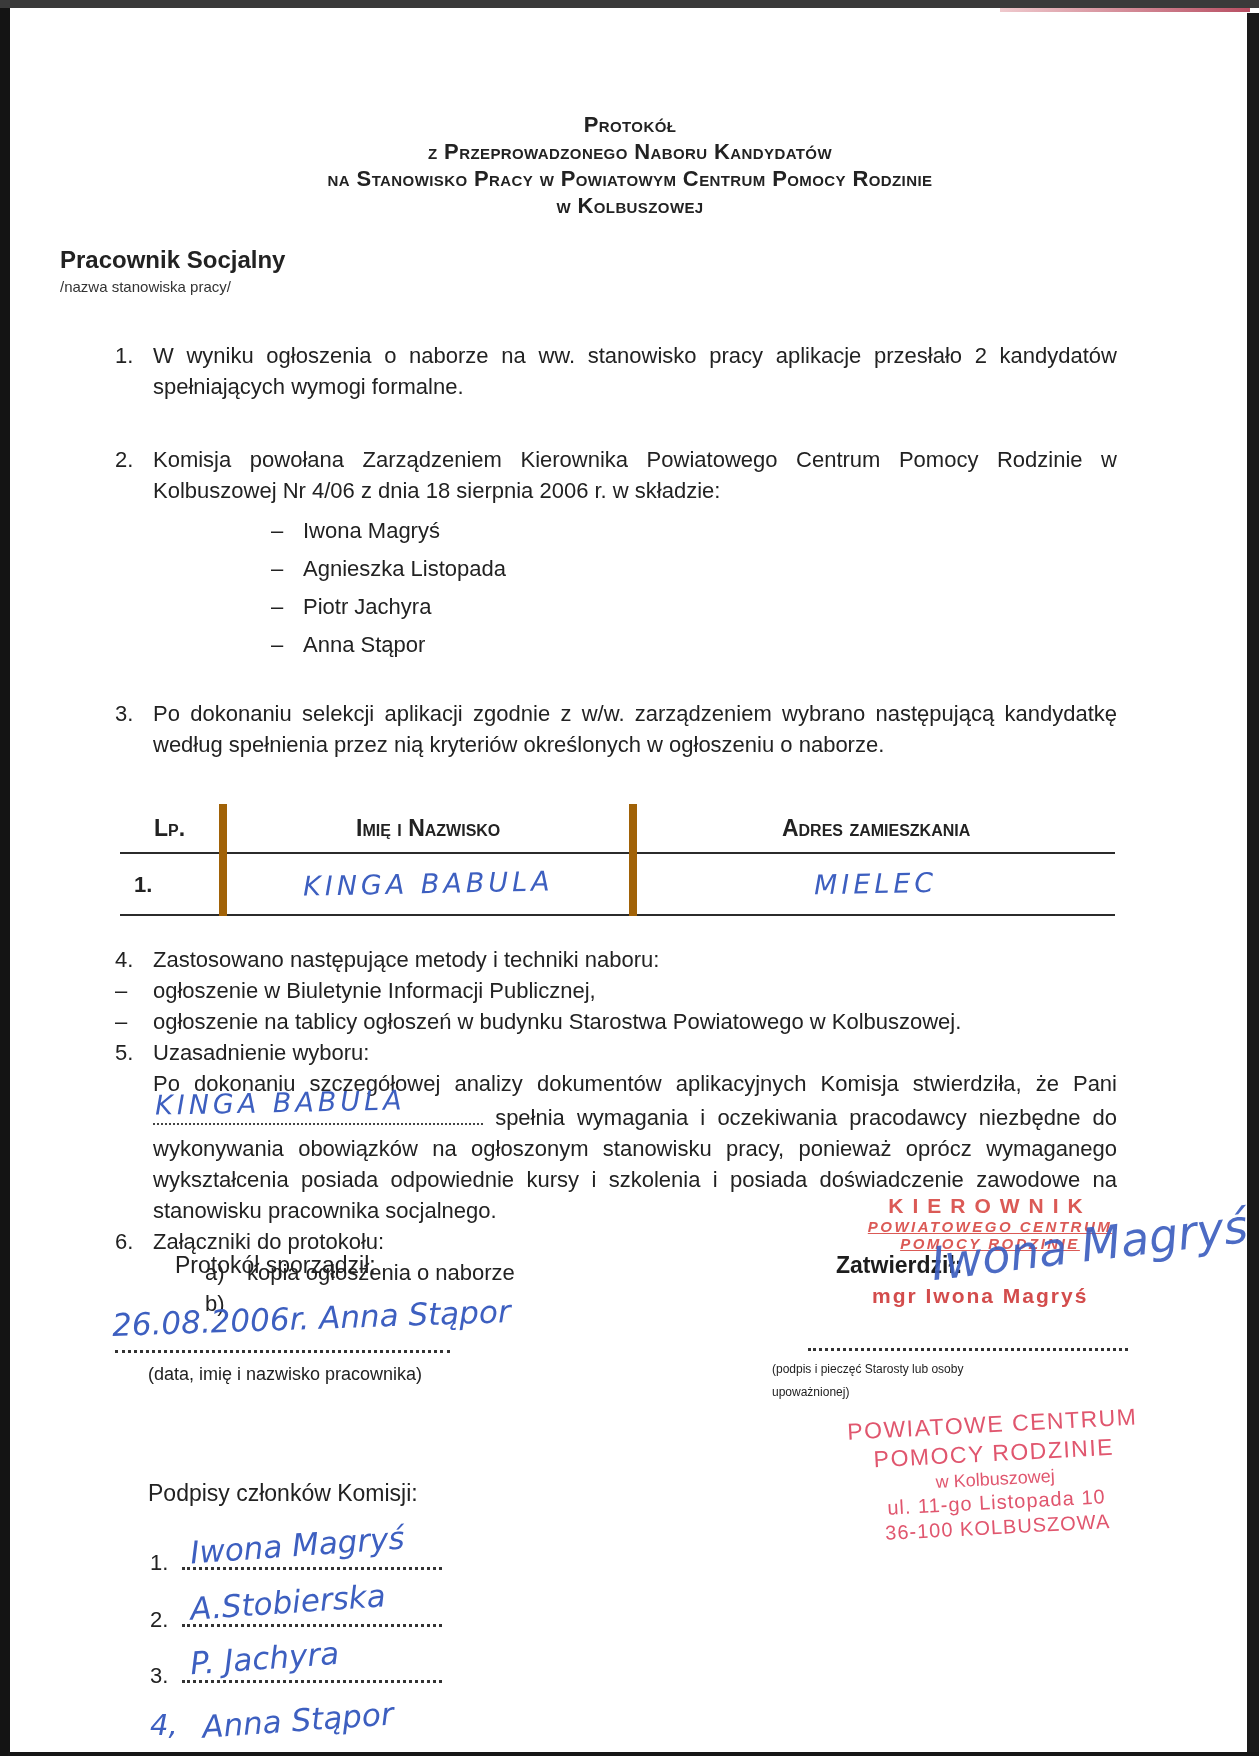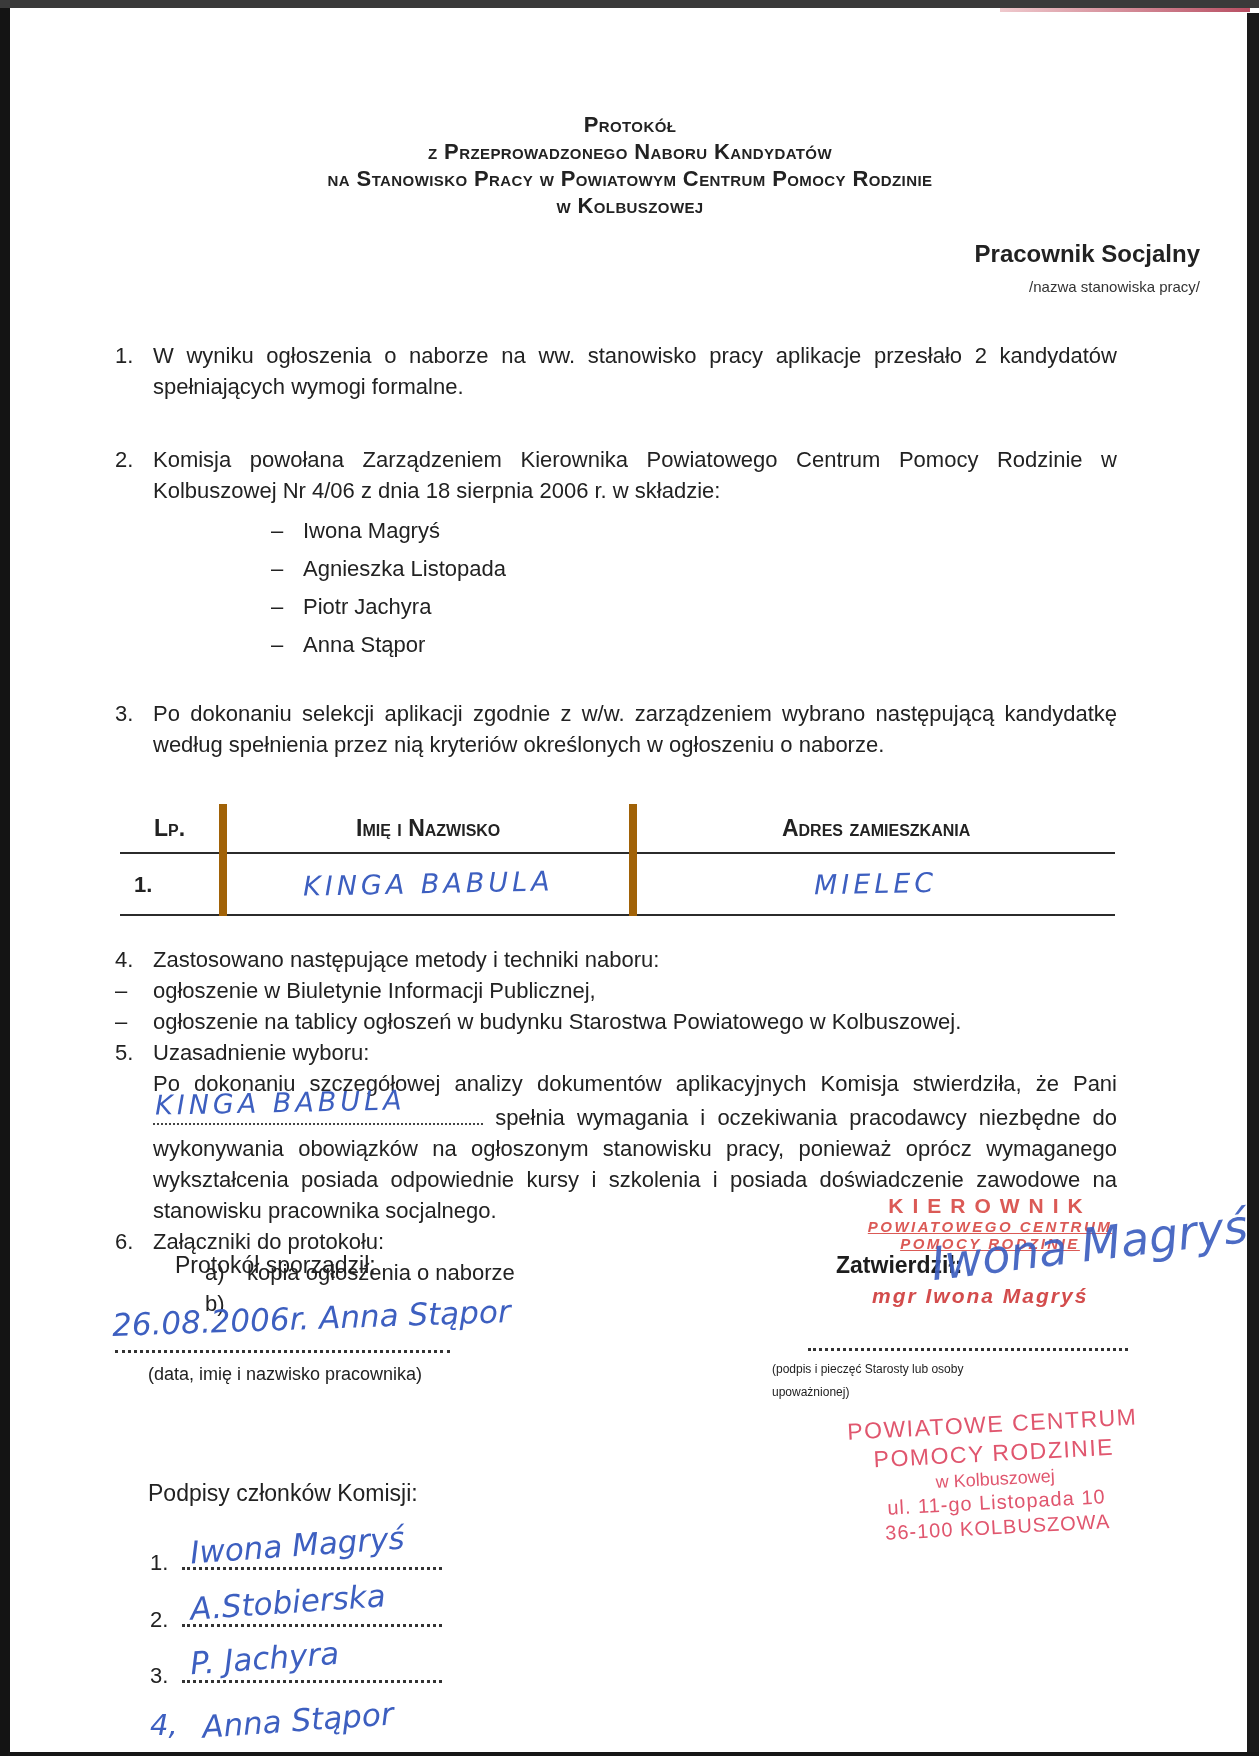--- a/index.html
+++ b/index.html
@@ -15,23 +15,23 @@
   
   .edge-left{position:absolute;left:0;top:0;width:10px;height:1756px;background:#141414;}
   .edge-right{position:absolute;left:1247px;top:5px;width:12px;height:1751px;background:#1a1a1a;}
   .edge-bottom{position:absolute;left:8px;top:1744px;width:1251px;height:12px;background:#161616;}
   .edge-top-pink{position:absolute;left:1000px;top:0;width:250px;height:4px;
     background:linear-gradient(to right,#efc9cd,#b84f63);}
 
   
   .title-block{position:absolute;top:103px;left:60px;width:1140px;text-align:center;}
   .title-line{font-size:22px;line-height:27px;font-weight:700;font-variant:small-caps;letter-spacing:.4px;}
-  .pos-title{position:absolute;top:232px;left:60px;width:1140px;text-align:right;
+  .pos-title{position:absolute;top:238px;left:60px;width:1140px;text-align:left;
     font-size:24px;font-weight:700;}
-  .pos-sub{position:absolute;top:270px;left:60px;width:1140px;text-align:right;
+  .pos-sub{position:absolute;top:270px;left:60px;width:1140px;text-align:left;
     font-size:15px;color:#333;}
 
   
   .main{position:absolute;top:332px;left:115px;width:1002px;font-size:22px;line-height:31px;}
   .item{display:flex;text-align:justify;}
   .num{width:38px;flex-shrink:0;}
   .itext{flex:1;}
   .gap-a{margin-bottom:42px;}
   .gap-b{margin-bottom:34px;}
   .members{list-style:none;margin:6px 0 0 0;padding:0 0 0 118px;line-height:38px;}
@@ -80,21 +80,21 @@
   .sig-script{position:absolute;left:40px;top:-16px;font-size:31px;white-space:nowrap;
     transform:rotate(-4deg);}
   .sig-num-hand{font-size:29px;display:inline-block;width:40px;}
 
   
   .stamp1{position:absolute;left:790px;top:1186px;width:400px;text-align:center;line-height:1.15;}
   .stamp1 .s1l1{font-size:21px;font-weight:700;letter-spacing:9px;color:#db5a56;}
   .stamp1 .s1l2,.stamp1 .s1l3{font-size:15px;font-style:italic;font-weight:700;
     letter-spacing:2.5px;color:#db5a56;text-decoration:underline;}
   .approve-label{position:absolute;left:836px;top:1244px;font-size:23px;font-weight:700;color:#1d1d1d;}
-  .approve-mgr{position:absolute;left:872px;top:1276px;font-size:21px;font-style:italic;
+  .approve-mgr{position:absolute;left:872px;top:1276px;font-size:21px;
     font-weight:700;letter-spacing:2px;color:#d34c4c;}
   .approve-script{position:absolute;left:930px;top:1210px;font-size:46px;white-space:nowrap;
     transform:rotate(-7deg);opacity:.92;}
   .approve-dots{position:absolute;left:808px;top:1302px;width:320px;height:38px;
     border-bottom:3px dotted #333;}
   .approve-caption{position:absolute;left:772px;top:1350px;width:400px;text-align:left;
     font-size:12px;line-height:23px;}
   .stamp2{position:absolute;left:795px;top:1402px;width:400px;text-align:center;
     line-height:1.25;transform:rotate(-3deg);color:#e0566e;}
   .stamp2 .s2l1,.stamp2 .s2l2{font-size:23px;letter-spacing:1.5px;}

